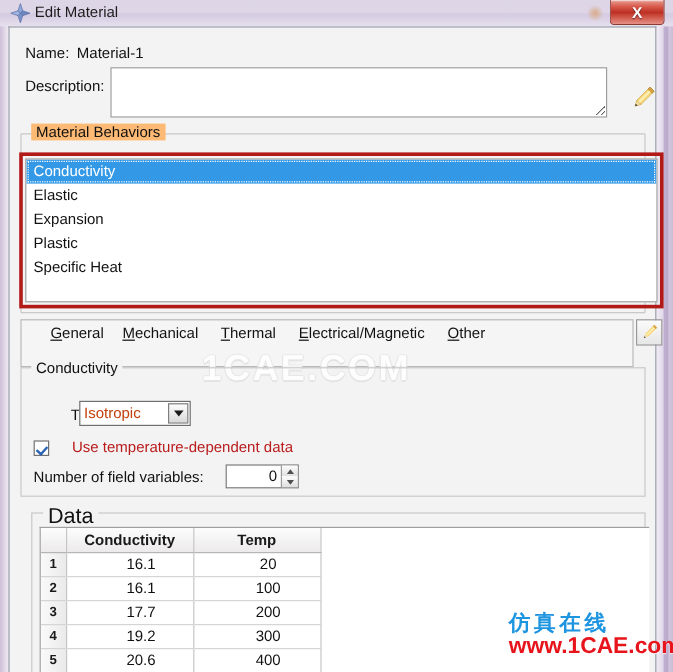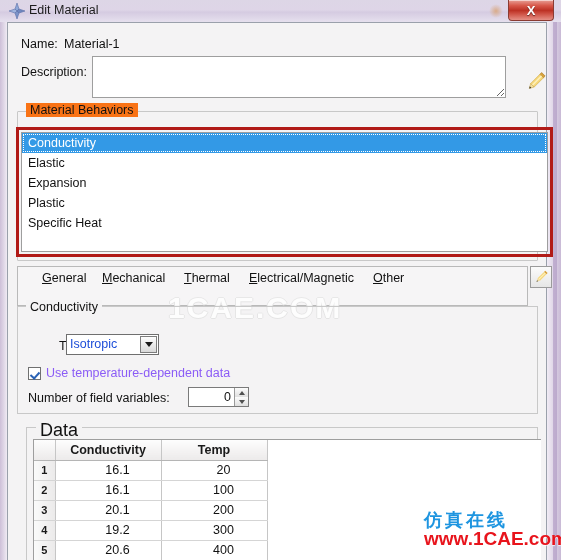--- a/index.html
+++ b/index.html
@@ -79,21 +79,21 @@
   }
   #desc-pencil{position:absolute;left:515px;top:45px;width:26px;height:26px;}
 
   
   #behaviors-group{
     position:absolute;left:9px;top:88px;width:521px;height:150px;
     border:1px solid #c8c8c8;border-radius:1px;box-sizing:border-box;
     background:transparent;
   }
   #behaviors-legend{
-    position:absolute;left:18px;top:80px;background:#f97316;
+    position:absolute;left:18px;top:80px;background:#fdba74;
     padding:0 4px;font-size:12.5px;color:#111;
   }
   #behaviors-redbox{
     position:absolute;left:8px;top:104px;width:537px;height:130px;
     border:3px solid #b11a17;box-sizing:border-box;
     pointer-events:none;z-index:6;
   }
   #behaviors-list{
     position:absolute;left:13px;top:109px;width:527px;height:120px;
     background:#ffffff;border:1px solid #9e9e9e;box-sizing:border-box;
@@ -140,42 +140,42 @@
     border:1px solid #c8c8c8;box-sizing:border-box;
   }
   #cond-legend{
     position:absolute;left:18px;top:277px;background:#f4f3f4;
     padding:0 4px;font-size:12.5px;color:#111;
   }
   #type-label{left:20px;top:316px;margin-left:31px;}
   #type-select{
     position:absolute;left:58px;top:311px;width:93px;height:21px;
     background:#ffffff;border:1px solid #6f6f6f;box-sizing:border-box;
-    font-size:12.5px;padding-left:3px;line-height:19px;color:#1d4ed8;cursor:pointer;
+    font-size:12.5px;padding-left:3px;line-height:19px;color:#c2410c;cursor:pointer;
   }
   #type-arrow{
     position:absolute;right:1px;top:1px;width:17px;height:17px;
     background:linear-gradient(to bottom,#fdfdfd,#d9d9d9);
     border:1px solid #7d7d7d;box-sizing:border-box;
     display:flex;align-items:center;justify-content:center;
   }
   #type-arrow i{
     display:block;width:0;height:0;border-left:4px solid transparent;
     border-right:4px solid transparent;border-top:5px solid #1a1a1a;
   }
   #tempdep-row{position:absolute;left:20px;top:343px;display:flex;align-items:center;cursor:pointer;}
   #tempdep-box{
     width:13px;height:13px;background:#ffffff;border:1px solid #707070;
     box-sizing:border-box;position:relative;margin-right:5px;
   }
   #tempdep-box::after{
     content:"";position:absolute;left:3px;top:2px;width:4px;height:7px;
     border:solid #2a62b5;border-width:0 2px 2px 0;transform:rotate(42deg);
   }
-  #tempdep-label{font-size:12.5px;color:#8b5cf6;white-space:nowrap;}
+  #tempdep-label{font-size:12.5px;color:#b91c1c;white-space:nowrap;margin-left:14px;}
   #nfv-label{left:20px;top:368px;}
   #nfv-field{
     position:absolute;left:180px;top:364px;width:61px;height:20px;
     background:#ffffff;border:1px solid #7a7a7a;box-sizing:border-box;
   }
   #nfv-value{
     position:absolute;left:0;top:0;width:42px;height:18px;line-height:18px;
     text-align:right;padding-right:3px;font-size:12.5px;color:#111;
   }
   #nfv-spin{position:absolute;right:0;top:0;width:14px;height:18px;}
@@ -365,21 +365,21 @@
             <td class="val">16.1</td>
             <td class="val">20</td>
           </tr>
           <tr>
             <td class="rownum">2</td>
             <td class="val">16.1</td>
             <td class="val">100</td>
           </tr>
           <tr>
             <td class="rownum">3</td>
-            <td class="val">20.1</td>
+            <td class="val">17.7</td>
             <td class="val">200</td>
           </tr>
           <tr>
             <td class="rownum">4</td>
             <td class="val">19.2</td>
             <td class="val">300</td>
           </tr>
           <tr>
             <td class="rownum">5</td>
             <td class="val">20.6</td>

